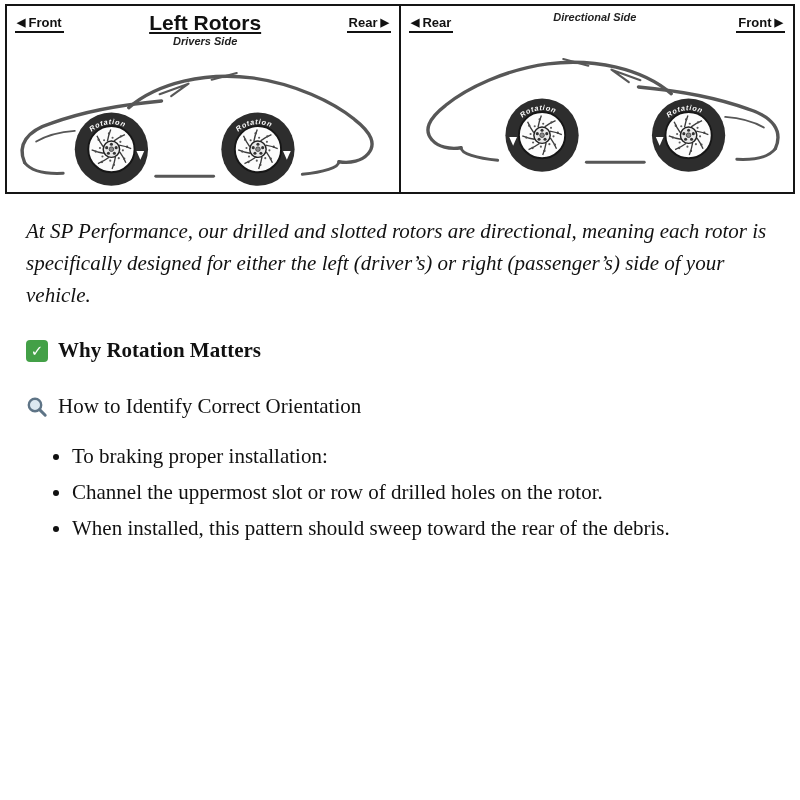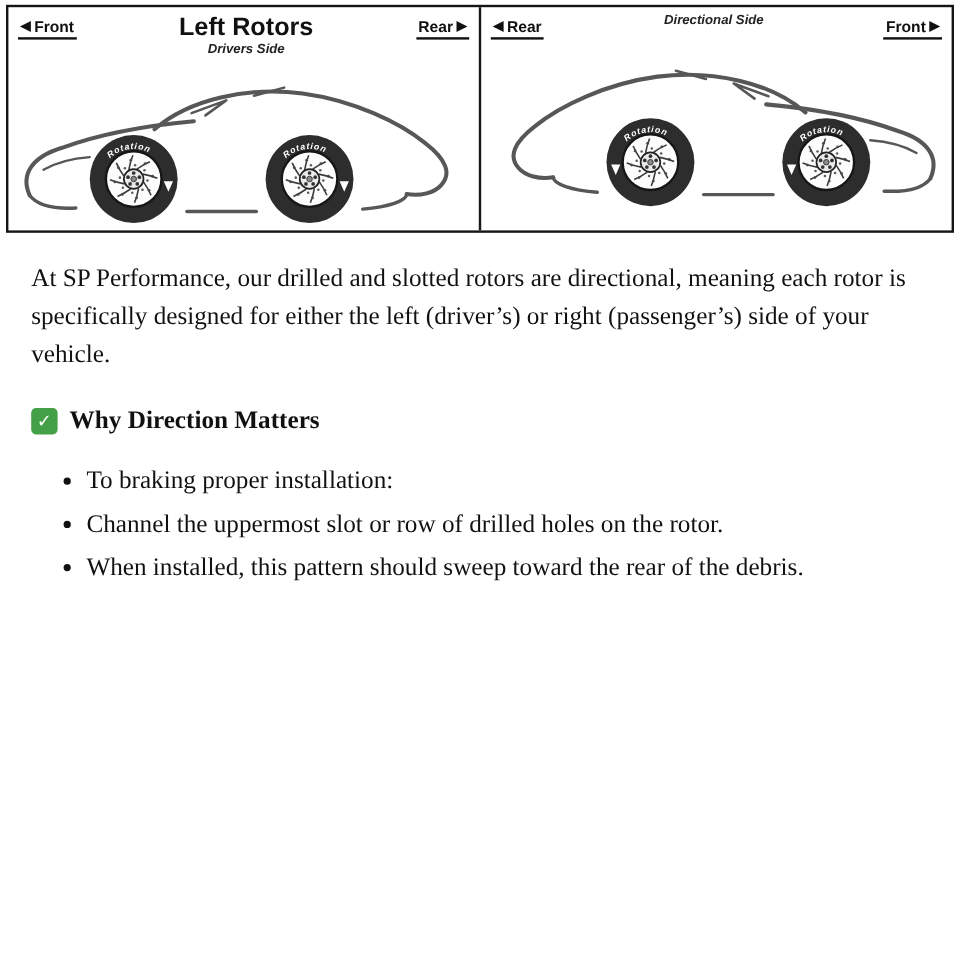--- a/index.html
+++ b/index.html
@@ -6,27 +6,27 @@
   .page{width:800px;min-height:800px;margin:0 auto;font-family:"Liberation Serif",serif;}
 
   
   .panels{display:flex;margin:4px 5px 0;border:2px solid #151515;background:#fff;}
   .panel{flex:1;min-width:0;padding:5px 8px 0;}
   .panel + .panel{border-left:2px solid #151515;}
   .panel-header{display:flex;justify-content:space-between;align-items:flex-start;font-family:"Liberation Sans",sans-serif;}
   .corner{font-weight:bold;font-size:13px;border-bottom:2px solid #111;display:flex;align-items:center;gap:3px;margin-top:4px;padding:0 2px 1px;white-space:nowrap;}
   .arrow{font-size:11px;line-height:1;}
   .titles{text-align:center;flex:1;padding:0 4px;}
-  .title{font-weight:bold;font-size:21px;line-height:1.15;}
+  .title{font-weight:bold;font-size:21px;line-height:1.15;text-decoration:underline;}
   .subtitle{font-weight:bold;font-style:italic;font-size:11px;color:#222;}
   .car-svg{display:block;width:100%;height:auto;margin-top:0;}
 
   
   .article{padding:18px 26px 12px;font-size:21px;line-height:1.52;}
-  .intro{margin:4px 0 20px;}
+  .intro{margin:4px 0 20px;font-style:italic;}
   .sec-head{display:flex;align-items:center;gap:10px;font-size:21px;font-weight:bold;margin:24px 0 18px;}
   .sec-head.light{font-weight:normal;}
   .check-icon{display:inline-flex;align-items:center;justify-content:center;width:22px;height:22px;border-radius:4px;background:#43a047;color:#fff;font-size:15px;font-weight:bold;font-family:"DejaVu Sans",sans-serif;flex:0 0 auto;}
   .mag-icon{display:inline-block;width:22px;height:22px;flex:0 0 auto;}
   ul{margin:10px 0 22px;padding-left:46px;}
   li{margin:4px 0;}
 </style>
 </head>
 <body>
 
@@ -240,25 +240,32 @@
     </div>
 
   </div>
 
   <div class="article">
 
     <p class="intro">At SP Performance, our drilled and slotted rotors are directional, meaning each rotor is specifically designed for either the left (driver’s) or right (passenger’s) side of your vehicle.</p>
 
     <div class="sec-head">
       <span class="check-icon">✓</span>
-      <span>Why Direction Matters</span>
-    </div>
-
-
-
+      <span>Why Rotation Matters</span>
+    </div>
+
+
+
+    <div class="sec-head light">
+      <svg class="mag-icon" viewBox="0 0 22 22">
+        <circle cx="9" cy="9" r="6.2" fill="#dce8f0" stroke="#5e7486" stroke-width="2.4"></circle>
+        <line x1="13.6" y1="13.6" x2="19.2" y2="19.2" stroke="#5e7486" stroke-width="3" stroke-linecap="round"></line>
+      </svg>
+      <span>How to Identify Correct Orientation</span>
+    </div>
 
     <ul>
       <li>To braking proper installation:</li>
       <li>Channel the uppermost slot or row of drilled holes on the rotor.</li>
       <li>When installed, this pattern should sweep toward the rear of the debris.</li>
     </ul>
 
   </div>
 </div>
 

